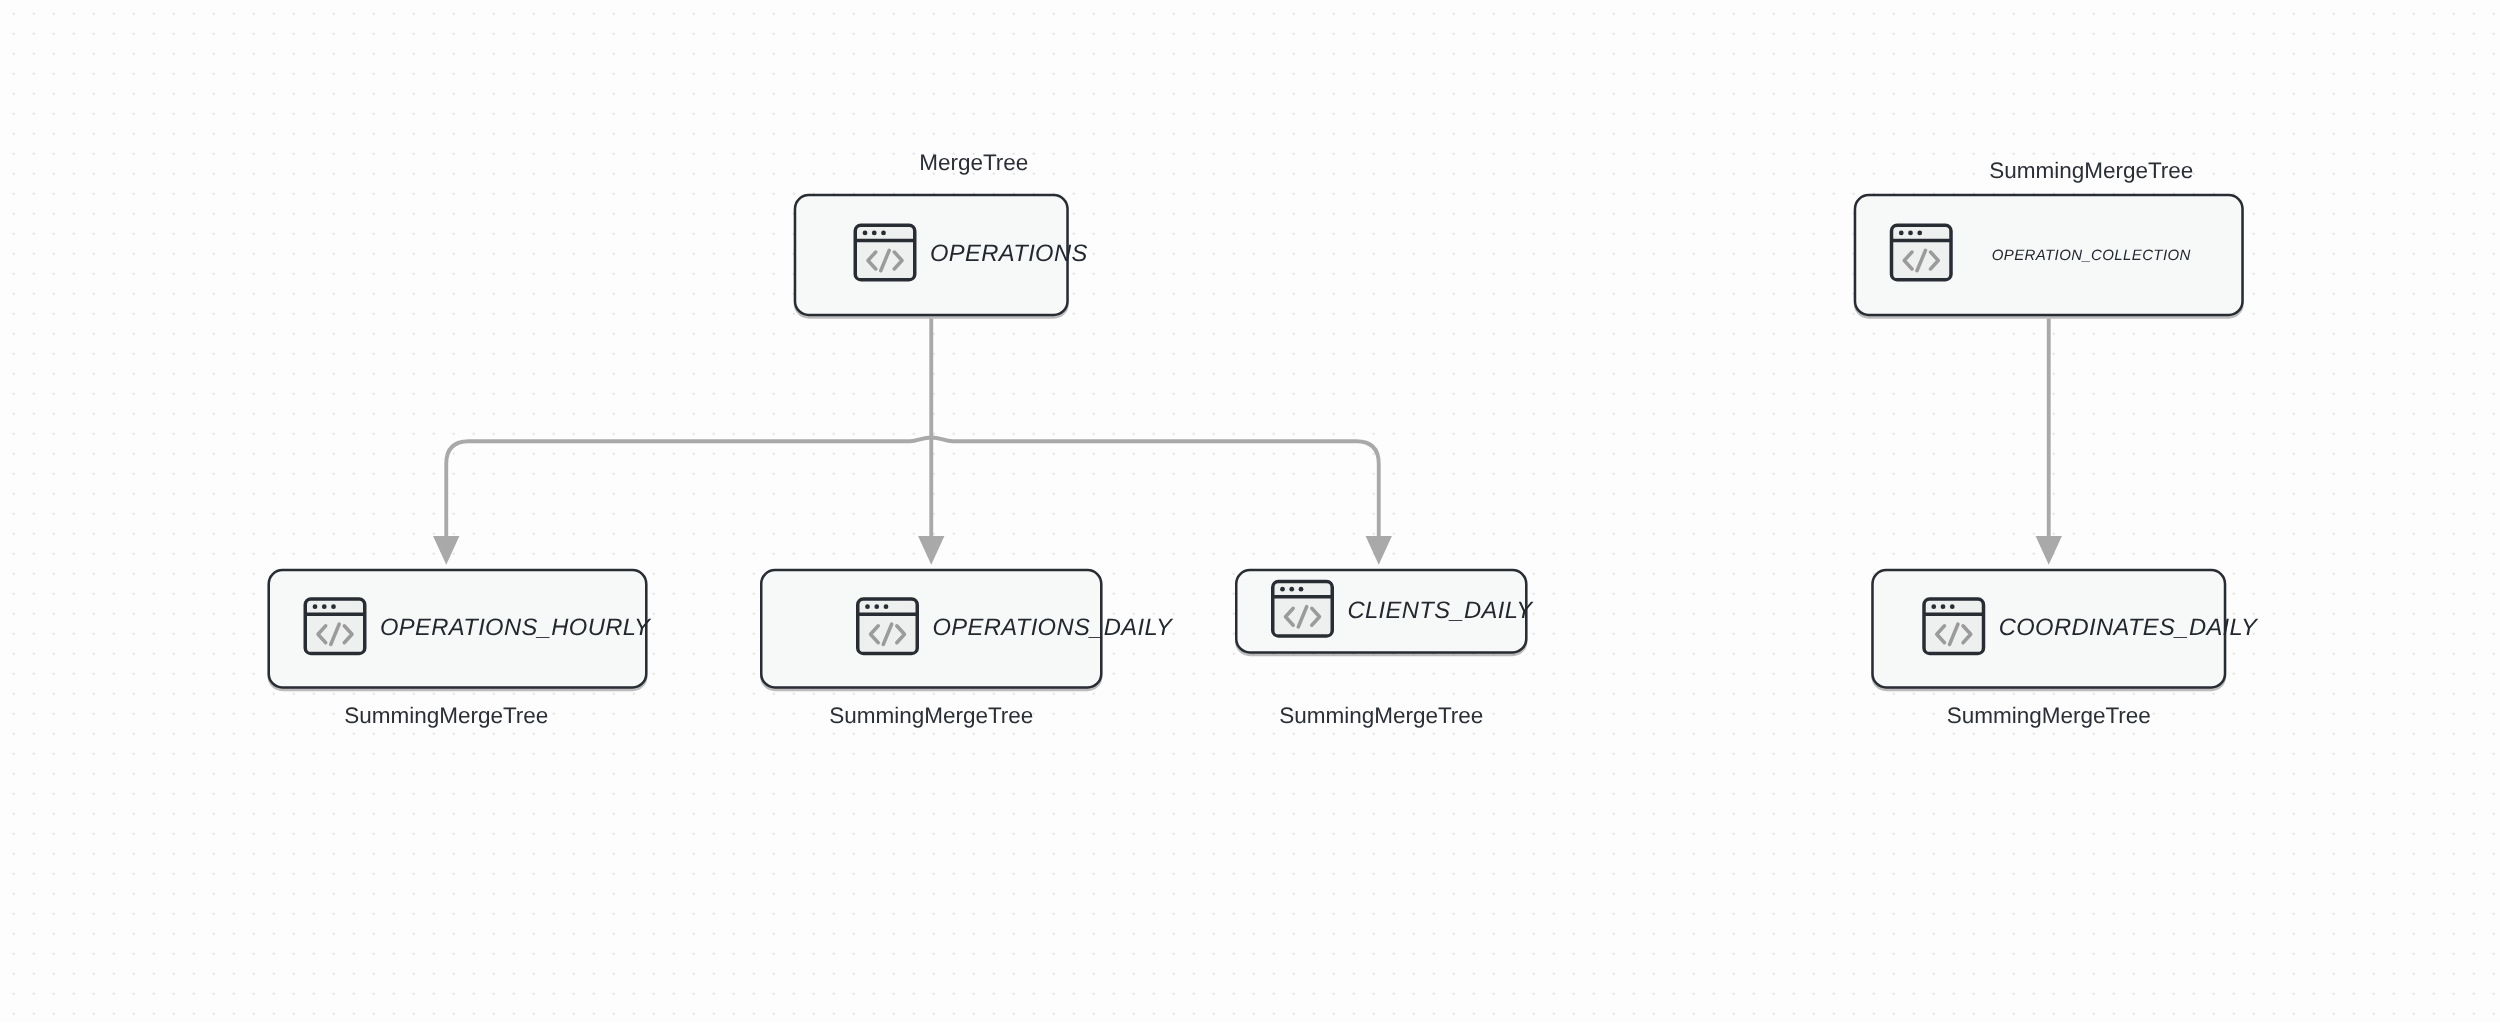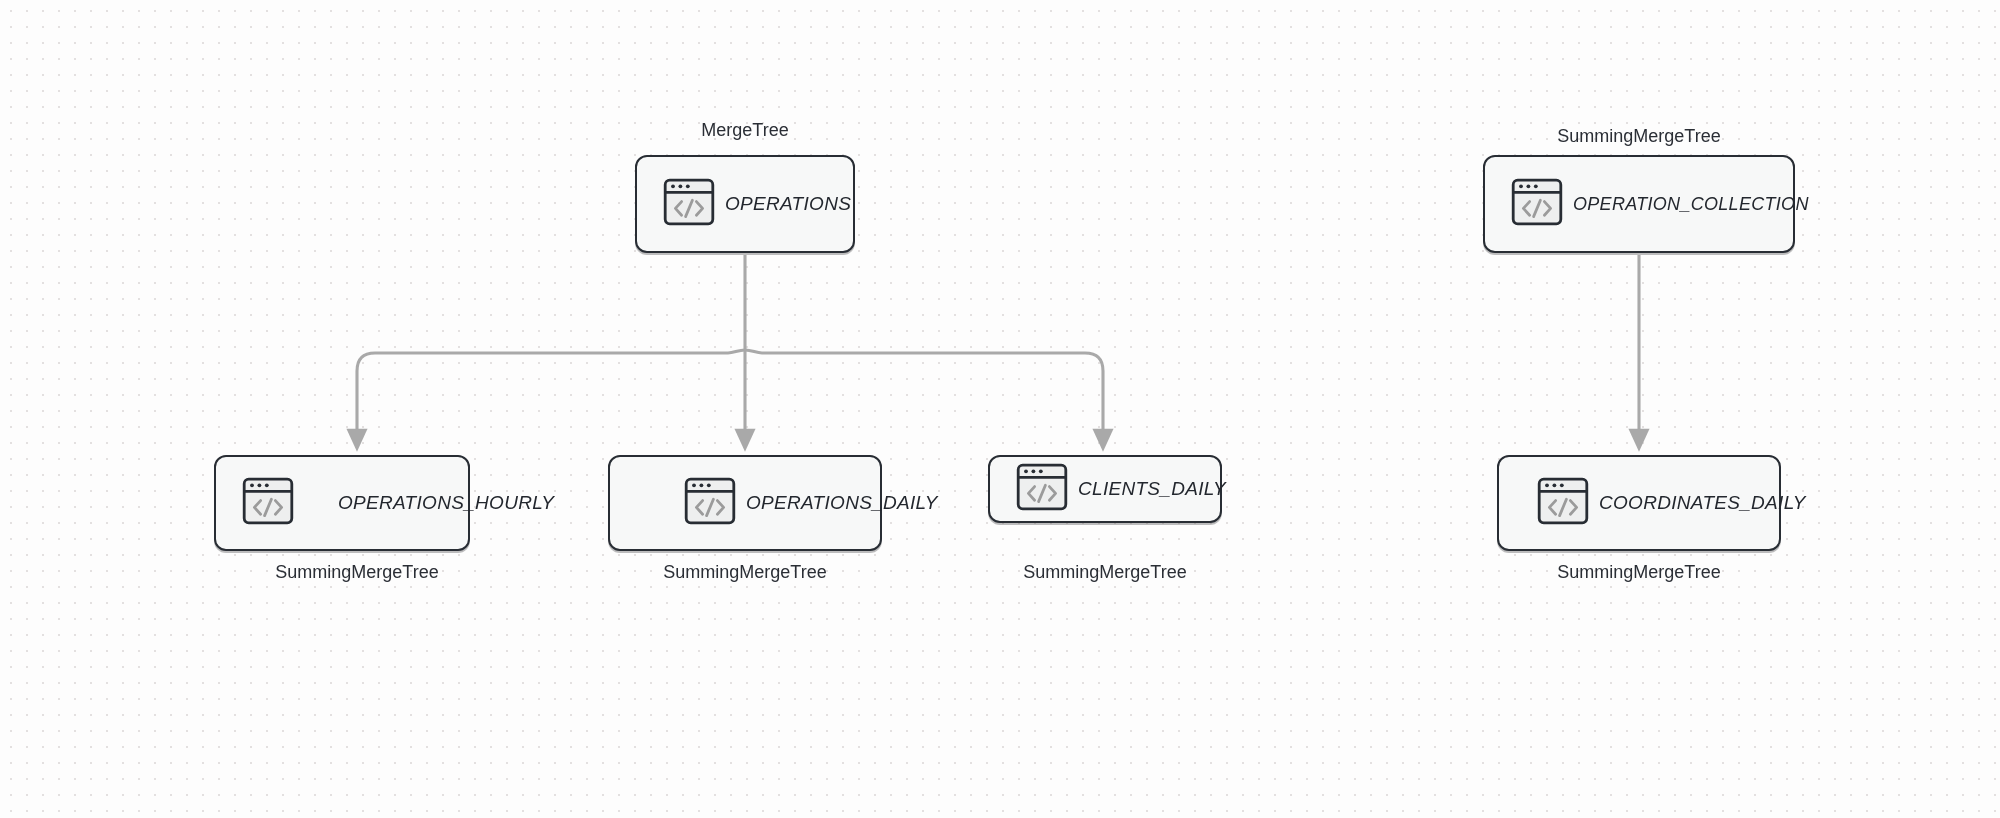--- a/index.html
+++ b/index.html
@@ -73,32 +73,32 @@
     flex: 1 1 auto;
     text-align: center;
     font-style: italic;
     font-size: 19px;
     color: #23272e;
     letter-spacing: 0.3px;
     white-space: nowrap;
     padding: 0 20px 0 10px;
   }
 
-  .node.small-label .node-label { font-size: 18px; }
+  .node.small-label .node-label { font-size: 12px; }
 
   
   .caption {
     position: absolute;
     font-size: 18px;
     color: #2a2e35;
     white-space: nowrap;
     text-align: center;
   }
 
-  .caption.above { transform: translate(-50%, 0); }
+  .caption.above { transform: translate(-50%, 0); margin-left: 34px; }
   .caption.below { transform: translate(-50%, 0); }
 </style>
 </head>
 <body>
 
 <div id="canvas">
 
   <svg id="edges" viewBox="0 0 2000 818" width="2000" height="818">
     <defs>
       <marker id="arrowhead" markerWidth="9" markerHeight="9" refX="4.2" refY="4.2" orient="auto" markerUnits="strokeWidth">
@@ -115,21 +115,21 @@
       <path d="M745,350 C738,350 734,353 728,353 L375,353 Q357,353 357,371 L357,440" marker-end="url(#arrowhead)"></path>
 
       <path d="M745,350 C752,350 756,353 762,353 L1085,353 Q1103,353 1103,371 L1103,440" marker-end="url(#arrowhead)"></path>
 
       <path d="M1639,255 L1639,440" marker-end="url(#arrowhead)"></path>
     </g>
   </svg>
 
 
   <div id="nodes">
-      <div class="node" style="left: 635px; top: 155px; width: 220px; height: 98px;">
+      <div class="node" style="left: 635px; top: 155px; width: 220px; height: 98px; padding-left: 19px;">
         <span class="code-icon">
 <svg width="52" height="48" viewBox="0 0 52 48">
   <rect x="2.2" y="2.2" width="47.6" height="43.6" rx="4.5" fill="#eeefef" stroke="#282d34" stroke-width="2.8"></rect>
   <path d="M2.2,14.4 H49.8" stroke="#282d34" stroke-width="2.8"></path>
   <circle cx="10" cy="8.3" r="1.9" fill="#282d34"></circle>
   <circle cx="17.4" cy="8.3" r="1.9" fill="#282d34"></circle>
   <circle cx="24.8" cy="8.3" r="1.9" fill="#282d34"></circle>
   <path d="M18.6,23.6 L12.4,30.4 L18.6,37.2" fill="none" stroke="#9b9b9b" stroke-width="2.8" stroke-linecap="round" stroke-linejoin="round"></path>
   <path d="M33.4,23.6 L39.6,30.4 L33.4,37.2" fill="none" stroke="#9b9b9b" stroke-width="2.8" stroke-linecap="round" stroke-linejoin="round"></path>
   <path d="M29.4,22.2 L22.6,38.6" fill="none" stroke="#9b9b9b" stroke-width="2.8" stroke-linecap="round"></path>
@@ -145,21 +145,21 @@
   <circle cx="10" cy="8.3" r="1.9" fill="#282d34"></circle>
   <circle cx="17.4" cy="8.3" r="1.9" fill="#282d34"></circle>
   <circle cx="24.8" cy="8.3" r="1.9" fill="#282d34"></circle>
   <path d="M18.6,23.6 L12.4,30.4 L18.6,37.2" fill="none" stroke="#9b9b9b" stroke-width="2.8" stroke-linecap="round" stroke-linejoin="round"></path>
   <path d="M33.4,23.6 L39.6,30.4 L33.4,37.2" fill="none" stroke="#9b9b9b" stroke-width="2.8" stroke-linecap="round" stroke-linejoin="round"></path>
   <path d="M29.4,22.2 L22.6,38.6" fill="none" stroke="#9b9b9b" stroke-width="2.8" stroke-linecap="round"></path>
 </svg></span>
         <span class="node-label">OPERATION_COLLECTION</span>
       </div>
       <div class="caption above" style="left: 1639px; top: 126px;">SummingMergeTree</div>
-      <div class="node" style="left: 214px; top: 455px; width: 256px; height: 96px; gap: 34px;">
+      <div class="node" style="left: 214px; top: 455px; width: 304px; height: 96px;">
         <span class="code-icon">
 <svg width="52" height="48" viewBox="0 0 52 48">
   <rect x="2.2" y="2.2" width="47.6" height="43.6" rx="4.5" fill="#eeefef" stroke="#282d34" stroke-width="2.8"></rect>
   <path d="M2.2,14.4 H49.8" stroke="#282d34" stroke-width="2.8"></path>
   <circle cx="10" cy="8.3" r="1.9" fill="#282d34"></circle>
   <circle cx="17.4" cy="8.3" r="1.9" fill="#282d34"></circle>
   <circle cx="24.8" cy="8.3" r="1.9" fill="#282d34"></circle>
   <path d="M18.6,23.6 L12.4,30.4 L18.6,37.2" fill="none" stroke="#9b9b9b" stroke-width="2.8" stroke-linecap="round" stroke-linejoin="round"></path>
   <path d="M33.4,23.6 L39.6,30.4 L33.4,37.2" fill="none" stroke="#9b9b9b" stroke-width="2.8" stroke-linecap="round" stroke-linejoin="round"></path>
   <path d="M29.4,22.2 L22.6,38.6" fill="none" stroke="#9b9b9b" stroke-width="2.8" stroke-linecap="round"></path>

